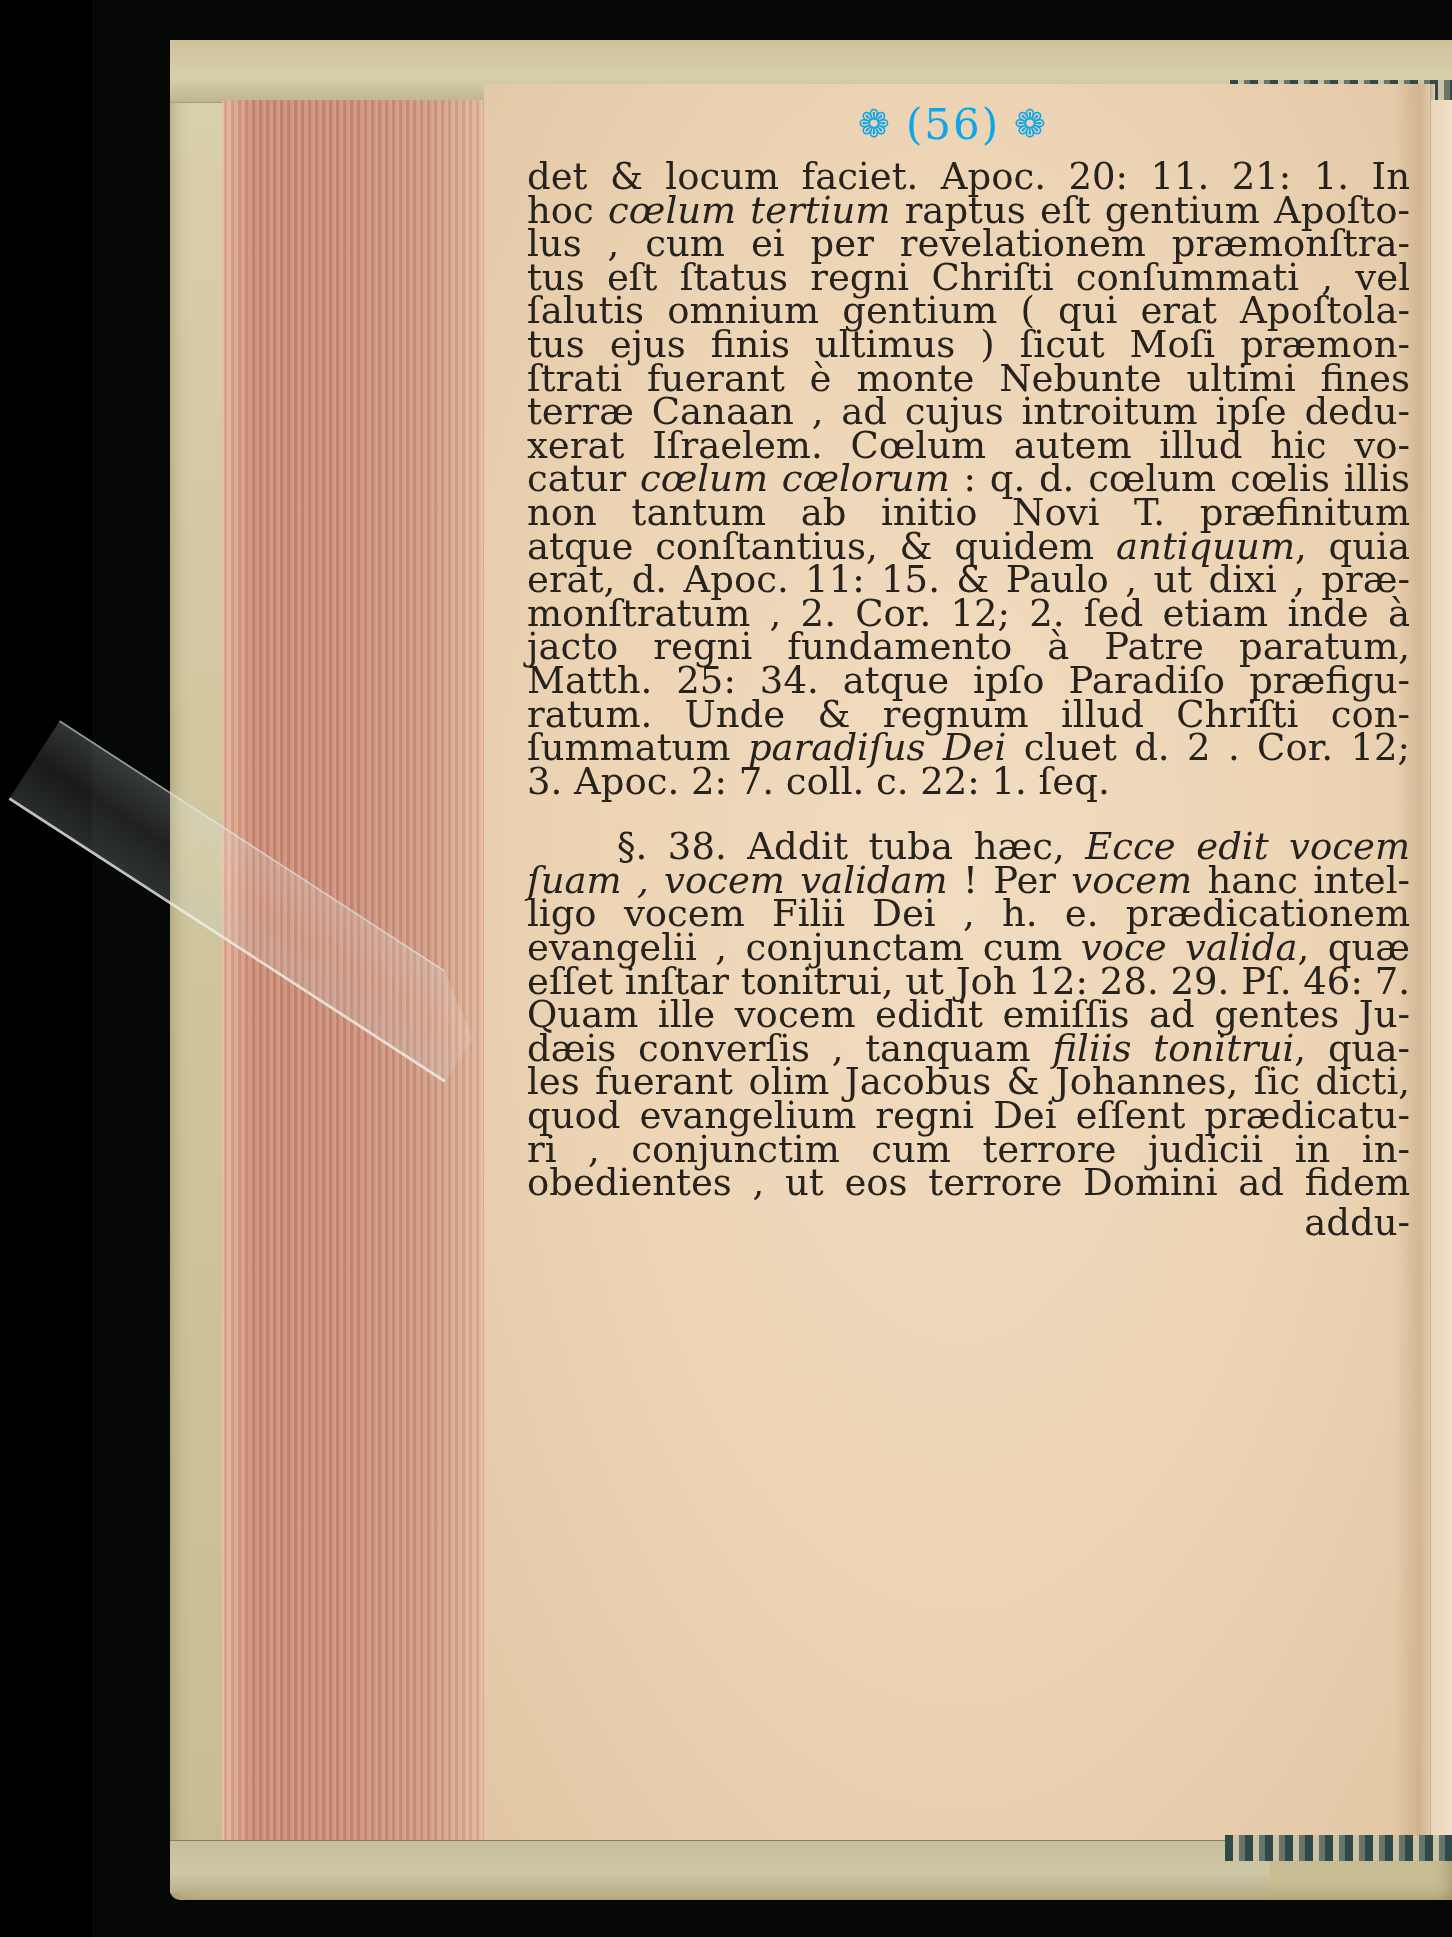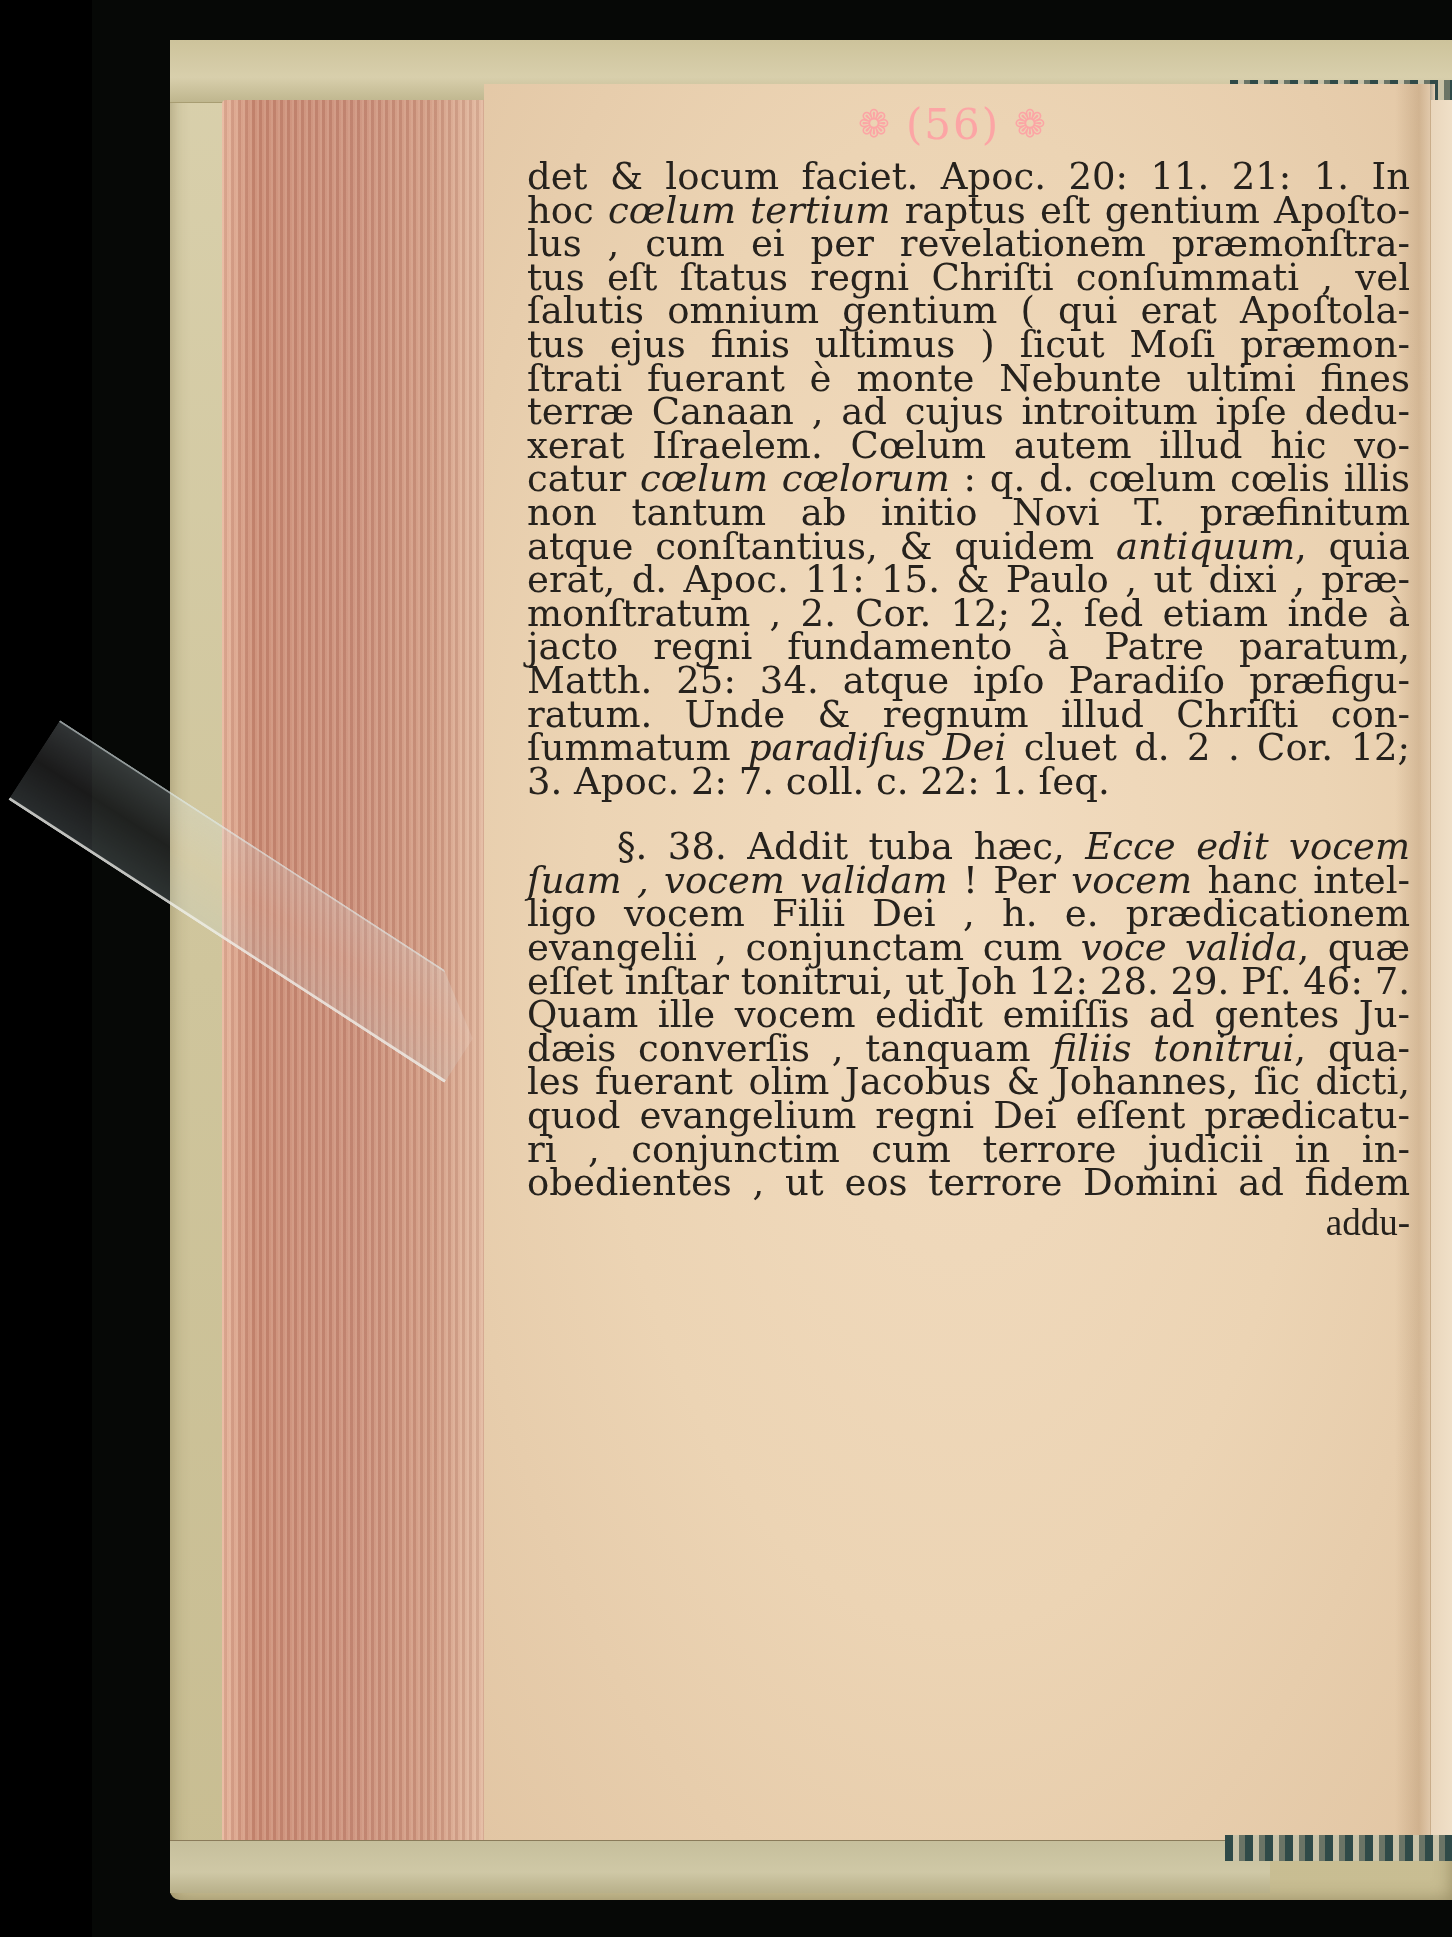--- a/index.html
+++ b/index.html
@@ -47,31 +47,31 @@
     position: absolute; left: 1395px; top: 84px; width: 40px; height: 1760px;
     background: linear-gradient(90deg, rgba(0,0,0,0), rgba(120,80,40,.18) 60%, #e8d2b6 100%);
   }
   .next-page {
     position: absolute; left: 1430px; top: 100px; width: 22px; height: 1740px;
     background: linear-gradient(90deg, #e9d6bc, #f0e0c8);
     border-left: 1px solid #c9ad8a;
   }
   .running-head {
     position: absolute; left: 480px; top: 100px; width: 946px; text-align: center;
-    font-size: 42px; color: #fca5a5; letter-spacing: 2px;
+    font-size: 42px; color: #0ea5e9; letter-spacing: 2px;
   }
   .running-head .orn { font-size: 38px; vertical-align: 2px; margin: 0 14px; }
   .text-block {
     position: absolute; left: 527px; top: 160px; width: 883px;
     color: #26221d; font-size: 37px; line-height: 33.6px;
   }
   .line { display: block; white-space: nowrap; text-align: justify; text-align-last: justify; height: 33.6px; }
   .line.last { text-align-last: left; }
   .line.indent { padding-left: 90px; margin-top: 32px; }
-  .line.catch { text-align: right; text-align-last: right; margin-top: 6px; font-family: Liberation Serif, serif; }
+  .line.catch { text-align: right; text-align-last: right; margin-top: 6px; }
   .line i { }
   .bookmark {
     position: absolute; left: 60px; top: 720px; width: 520px; height: 90px;
     transform: rotate(33deg); transform-origin: 0 0;
     background: linear-gradient(180deg, rgba(220,235,240,.22), rgba(255,255,255,.10) 50%, rgba(200,220,225,.20));
     border-top: 2px solid rgba(230,240,240,.55);
     border-bottom: 3px solid rgba(240,240,235,.75);
     clip-path: polygon(0 0, 88% 0, 100% 45%, 100% 100%, 0 100%);
   }
 </style>

